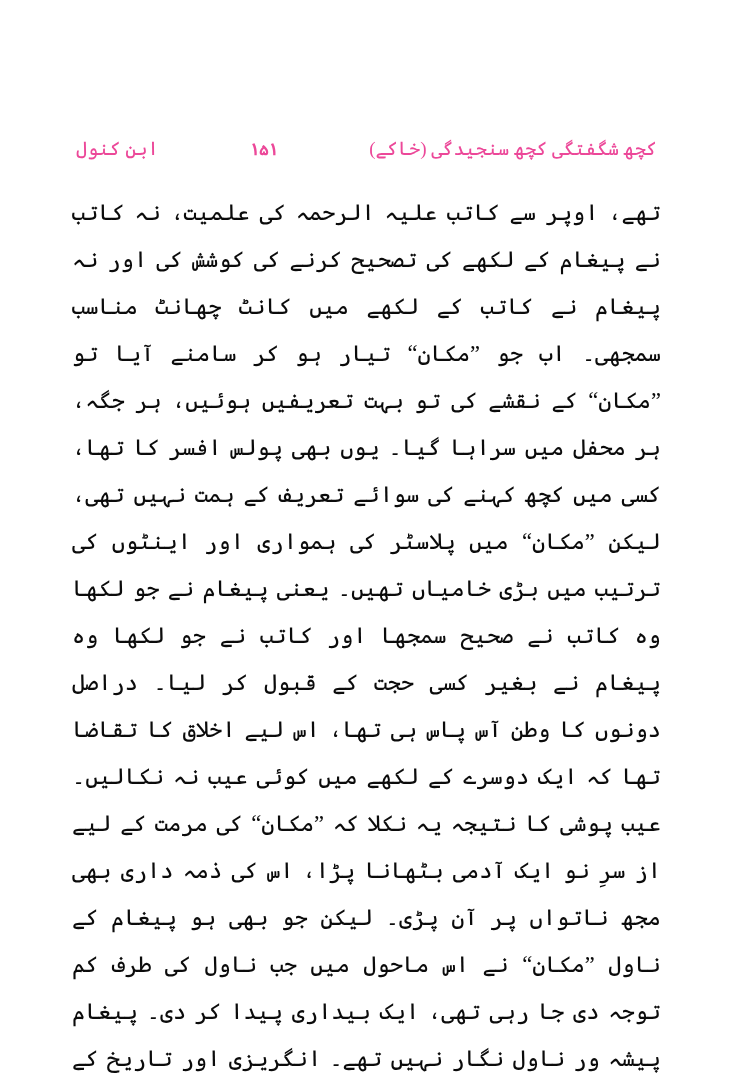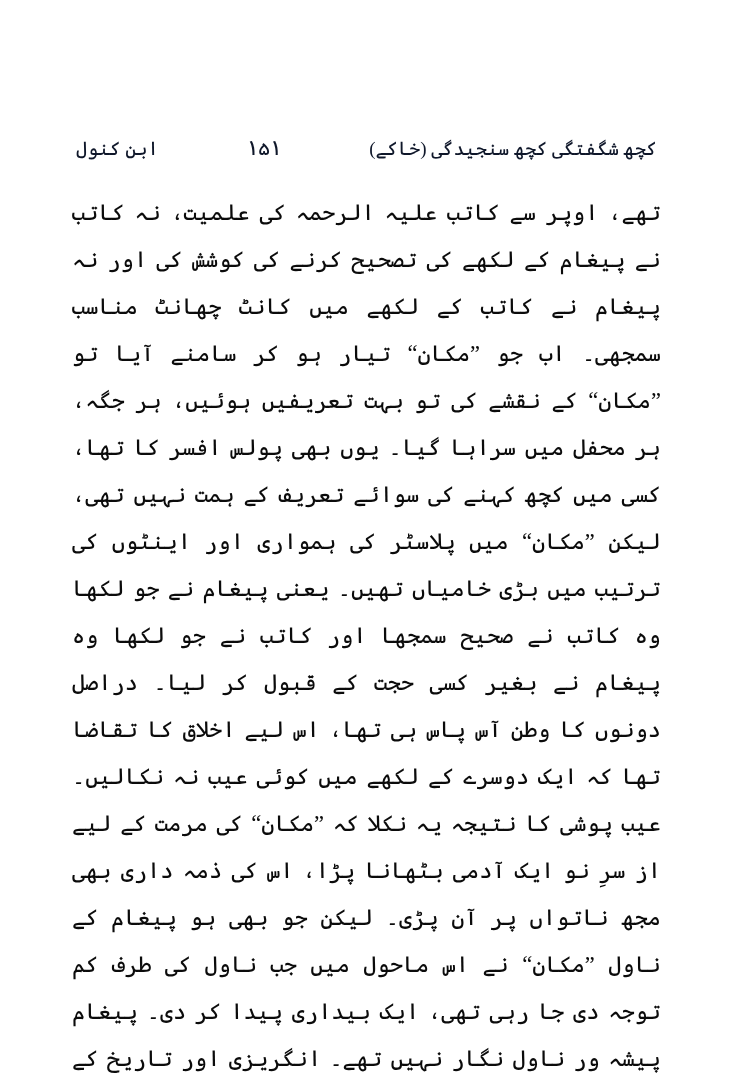--- a/index.html
+++ b/index.html
@@ -30,26 +30,27 @@
     direction: rtl;
     margin-bottom: 26px;
     padding: 0 4px;
   }
   .header-left,
   .header-right,
   .header-center {
     font-size: 19px;
     line-height: 1.4;
     white-space: nowrap;
-    color: #0f172a;
+    color: #ec4899;
   }
   .header-right { font-weight: 400; margin-top: 26px; }
   .header-center {
-    font-size: 20px;
+    font-size: 16px;
     letter-spacing: 1px;
+    font-weight: bold;
   }
   .header-left { font-weight: 400; }
 
   .body-text {
     direction: rtl;
     text-align: justify;
     text-align-last: right;
     font-size: 22.5px;
     line-height: 47px;
     letter-spacing: 0px;

